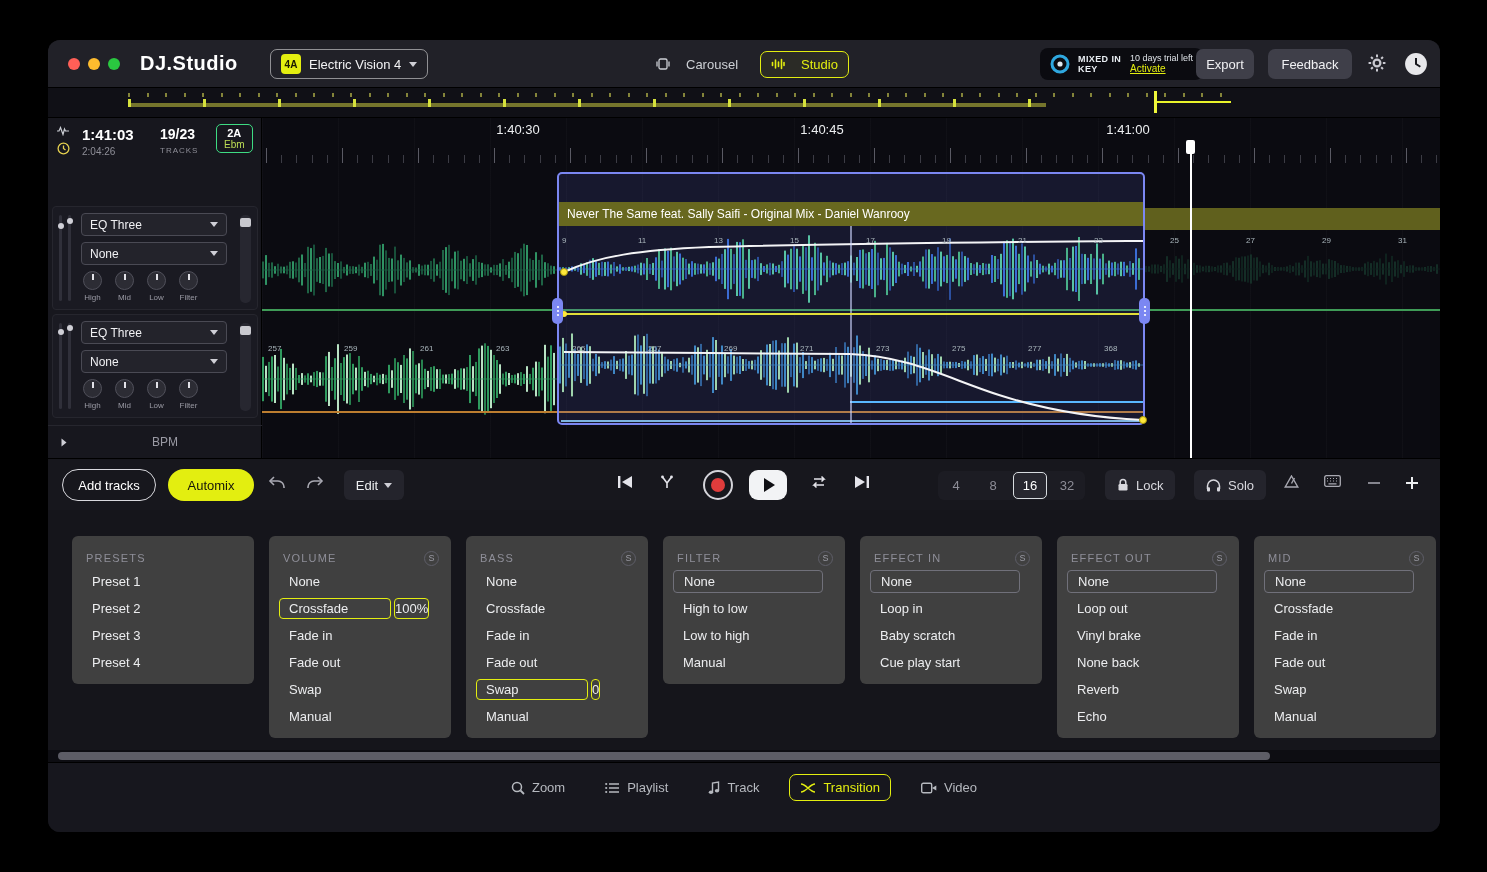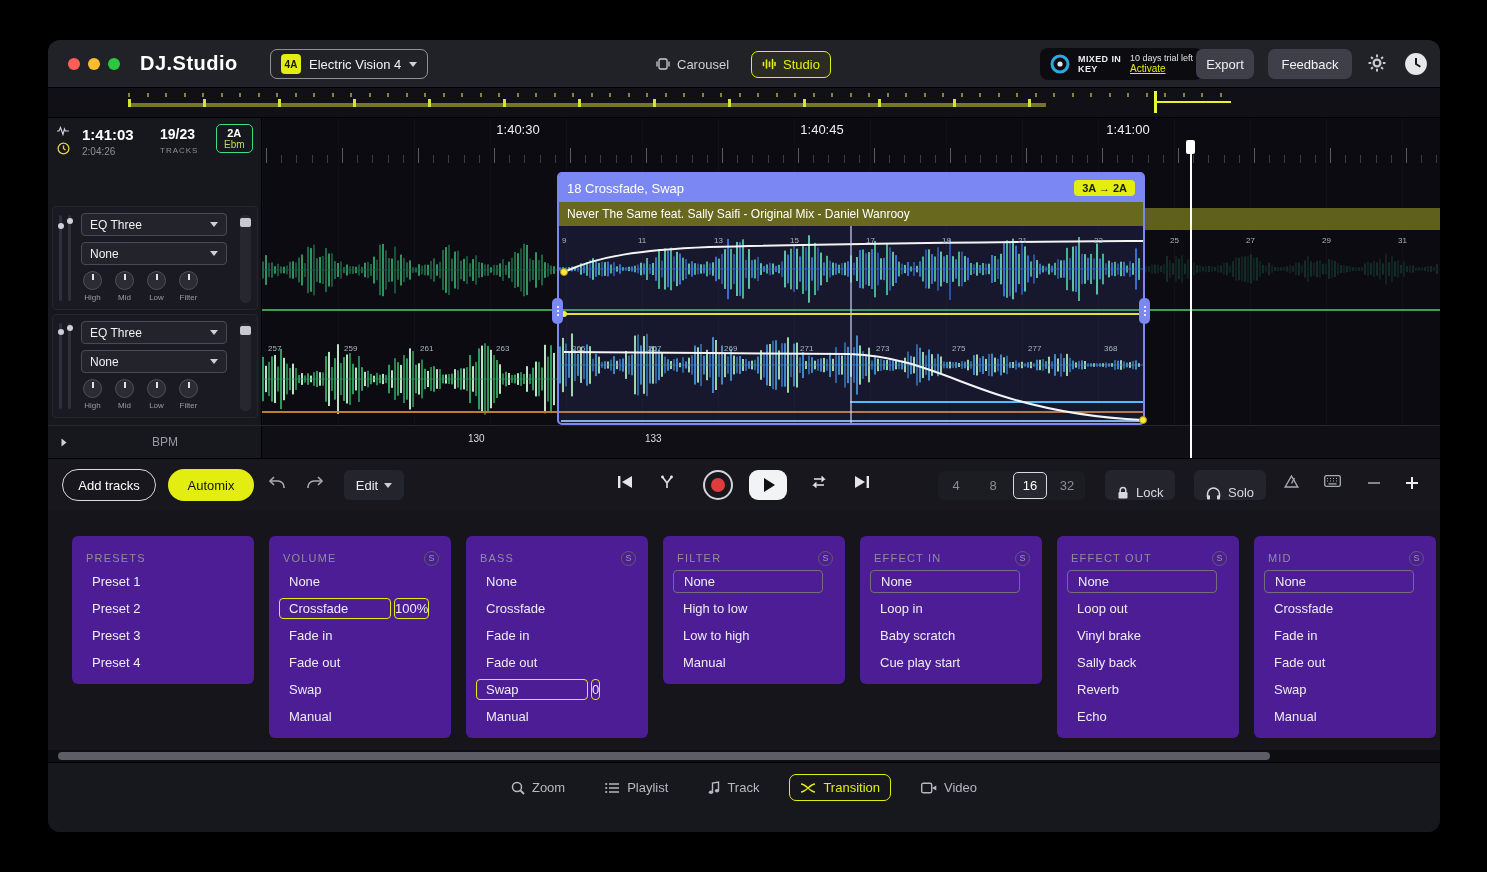--- a/index.html
+++ b/index.html
@@ -10,21 +10,21 @@
 
 .hdr{position:absolute;left:0;top:0;width:100%;height:48px;background:#212128;border-bottom:1px solid #000}
 .traffic{position:absolute;left:20px;top:18px;display:flex;gap:8px}
 .tl{width:12px;height:12px;border-radius:50%}
 .logo{position:absolute;left:92px;top:12px;font-size:20px;font-weight:800;letter-spacing:.5px;color:#fff}
 .mix-select{position:absolute;left:222px;top:9px;height:30px;display:flex;align-items:center;gap:8px;padding:0 10px;border:1px solid rgba(255,255,255,.5);border-radius:7px;cursor:pointer}
 .mix-badge{width:20px;height:20px;border-radius:4px;background:var(--accent);color:#1a1a00;font-size:10px;font-weight:700;display:flex;align-items:center;justify-content:center}
 .mix-label{font-size:13px;color:#f2f2f4}
 .chev{width:0;height:0;border-left:4px solid transparent;border-right:4px solid transparent;border-top:5px solid #cfcfd6}
 .view-toggle{position:absolute;left:598px;top:8px;height:32px;display:flex;align-items:center;gap:12px}
-.vt-item{display:flex;align-items:center;gap:7px;font-size:13px;color:#cdd0d5;padding:5px 10px;cursor:pointer}
+.vt-item{display:flex;align-items:center;gap:16px;font-size:13px;color:#cdd0d5;padding:5px 10px;cursor:pointer}
 .vt-item.active{border:1.5px solid var(--accent);border-radius:7px;color:var(--accent);background:rgba(230,238,16,.05)}
 .mik{position:absolute;left:992px;top:8px;height:32px;display:flex;align-items:center;gap:8px;background:#0b0b10;border-radius:8px;padding:0 10px}
 .mik-brand{font-size:9px;font-weight:700;color:#e8edf2;width:44px;line-height:1.15;letter-spacing:.4px}
 .mik-right{display:flex;flex-direction:column;line-height:1.2}
 .mik-trial{font-size:9px;color:#dfe3e8}
 .mik-activate{font-size:10px;color:var(--accent);text-decoration:underline;cursor:pointer}
 .hbtn{position:absolute;top:9px;height:30px;background:#3f3f49;border:none;border-radius:7px;color:#f0f0f3;font-size:13px;font-family:inherit;cursor:pointer}
 .icon-plain{position:absolute;top:14px;color:#c9c9d0;cursor:pointer}
 .avatar{position:absolute;left:1356px;top:12px;width:24px;height:24px;cursor:pointer}
 
@@ -115,24 +115,24 @@
 .automix{left:120px;width:86px;background:var(--accent);border:none;color:#15150a;font-weight:400}
 .tb-icon{position:absolute;top:16px;color:#a9a9b2;cursor:pointer;background:none;border:none}
 .edit-btn{position:absolute;left:296px;top:11px;width:60px;height:30px;background:#24242c;border:none;border-radius:6px;color:#eceef0;font-size:13px;font-family:inherit;display:flex;align-items:center;justify-content:center;gap:6px;cursor:pointer}
 .rec-btn{position:absolute;left:655px;top:11px;width:30px;height:30px;border-radius:50%;background:#17171d;border:2px solid #d4d4da;cursor:pointer}
 .rec-btn::after{content:"";position:absolute;left:50%;top:50%;width:14px;height:14px;border-radius:50%;background:var(--red);transform:translate(-50%,-50%)}
 .play-btn{position:absolute;left:701px;top:11px;width:38px;height:30px;border-radius:9px;background:#f2f3f5;border:none;cursor:pointer}
 .play-btn::after{content:"";position:absolute;left:15px;top:8px;border-left:11px solid #101014;border-top:7px solid transparent;border-bottom:7px solid transparent}
 .grid{position:absolute;left:890px;top:12px;height:29px;display:flex;gap:3px;background:#1c1c23;border-radius:6px;padding:1px}
 .gcell{width:34px;height:27px;border-radius:5px;display:flex;align-items:center;justify-content:center;font-size:13px;color:#8d8d97;cursor:pointer}
 .gcell.gsel{border:1.5px solid #d8dce0;color:#fff;background:#27272f}
-.tb-chip{position:absolute;top:11px;height:30px;background:#24242c;border:none;border-radius:6px;color:#d8d8de;font-size:13px;font-family:inherit;display:flex;align-items:flex-end;gap:7px;padding:0 12px;cursor:pointer}
-
-
-.panel{position:absolute;top:496px;width:182px;background:#4c1d95;border-radius:6px;padding-top:12px}
+.tb-chip{position:absolute;top:11px;height:30px;background:#24242c;border:none;border-radius:6px;color:#d8d8de;font-size:13px;font-family:inherit;display:flex;align-items:center;gap:7px;padding:0 12px;cursor:pointer}
+
+
+.panel{position:absolute;top:496px;width:182px;background:#404040;border-radius:6px;padding-top:12px}
 .phead{display:flex;align-items:center;justify-content:space-between;padding:0 12px 0 14px;height:20px}
 .ptitle{font-size:11px;letter-spacing:1.2px;color:#8f8f99}
 .sbadge{width:15px;height:15px;border-radius:50%;border:1px solid #5e5e68;color:#9a9aa4;font-size:9px;display:flex;align-items:center;justify-content:center;cursor:pointer}
 .prow{height:27px;display:flex;align-items:center;font-size:13px;color:#ecedef}
 .prow.plain{padding-left:20px;cursor:pointer}
 .selrow{padding-left:10px;cursor:pointer}
 .selbox{border:1.5px solid var(--accent);border-radius:4px;padding:2px 9px;width:112px}
 .valbox{border:1.5px solid var(--accent);border-radius:4px;padding:2px 0;margin-left:3px}
 .nonebox{border:1px solid #70707a;border-radius:4px;padding:3px 10px;margin-left:10px;width:150px;cursor:pointer}
 
@@ -795,24 +795,20 @@
             <rect x="288" y="5.3" width="2" height="67.4" fill="#2f9a5e"></rect>
             <rect x="291" y="12.9" width="2" height="52.3" fill="#b9e3c4"></rect>
             <rect x="0" y="38.5" width="295" height="1" fill="#2f9a5e" opacity="0.7"></rect>
           </svg>
         </div>
 
       <div class="aline green"></div>
       <div class="aline orange"></div>
 
       <div class="xfade">
-        <div class="xf-head">
-          <span class="xf-title">18 Crossfade, Swap</span>
-          <span class="xf-keys">3A → 2A</span>
-        </div>
         <div class="xf-titlebar">
           <span>Never The Same feat. Sally Saifi - Original Mix - Daniel Wanrooy</span>
         </div>
         <div class="xf-upper">
           <div class="wv wave" id="waveXU">
               <svg width="584" height="74" style="display:block">
                 <rect x="0" y="35.2" width="2" height="3.5" fill="#3b6cd4"></rect>
                 <rect x="3" y="35.2" width="2" height="3.5" fill="#49b089"></rect>
                 <rect x="6" y="35.2" width="2" height="3.5" fill="#2c4f9e"></rect>
                 <rect x="9" y="35.2" width="2" height="3.5" fill="#57c3a4"></rect>
@@ -1265,24 +1261,20 @@
           <span style="left:614px">273</span>
           <span style="left:690px">275</span>
           <span style="left:766px">277</span>
           <span style="left:842px">368</span>
         </div>
 
       <div class="playhead">
           <span class="ph-cap"></span>
         </div>
 
-      <div class="bpm-strip">
-        <span class="bpm-mark" style="left:206px">130</span>
-        <span class="bpm-mark" style="left:383px">133</span>
-      </div>
     </div>
   </div>
 
   <div class="toolbar">
     <button class="pill add-tracks">Add tracks</button>
     <button class="pill automix">Automix</button>
     <button class="tb-icon" style="left:220px"><svg width="18" height="16" viewBox="0 0 18 16">
           <path d="M6 2 2 6l4 4" fill="none" stroke="currentColor" stroke-width="1.6"></path>
           <path d="M2 6h8a6 6 0 0 1 6 6v1" fill="none" stroke="currentColor" stroke-width="1.6"></path>
         </svg></button>
@@ -1423,21 +1415,21 @@
       <div class="panel" style="left: 1009px; width: 182px; height: 202px;">
         <div class="phead">
           <span class="ptitle">EFFECT OUT</span>
           <span class="sbadge">S</span>
         </div>
         <div class="prow">
           <span class="nonebox">None</span>
         </div>
         <div class="prow plain">Loop out</div>
         <div class="prow plain">Vinyl brake</div>
-        <div class="prow plain">Sally back</div>
+        <div class="prow plain">None back</div>
         <div class="prow plain">Reverb</div>
         <div class="prow plain">Echo</div>
       </div>
       <div class="panel" style="left: 1206px; width: 182px; height: 202px;">
         <div class="phead">
           <span class="ptitle">MID</span>
           <span class="sbadge">S</span>
         </div>
         <div class="prow">
           <span class="nonebox">None</span>

